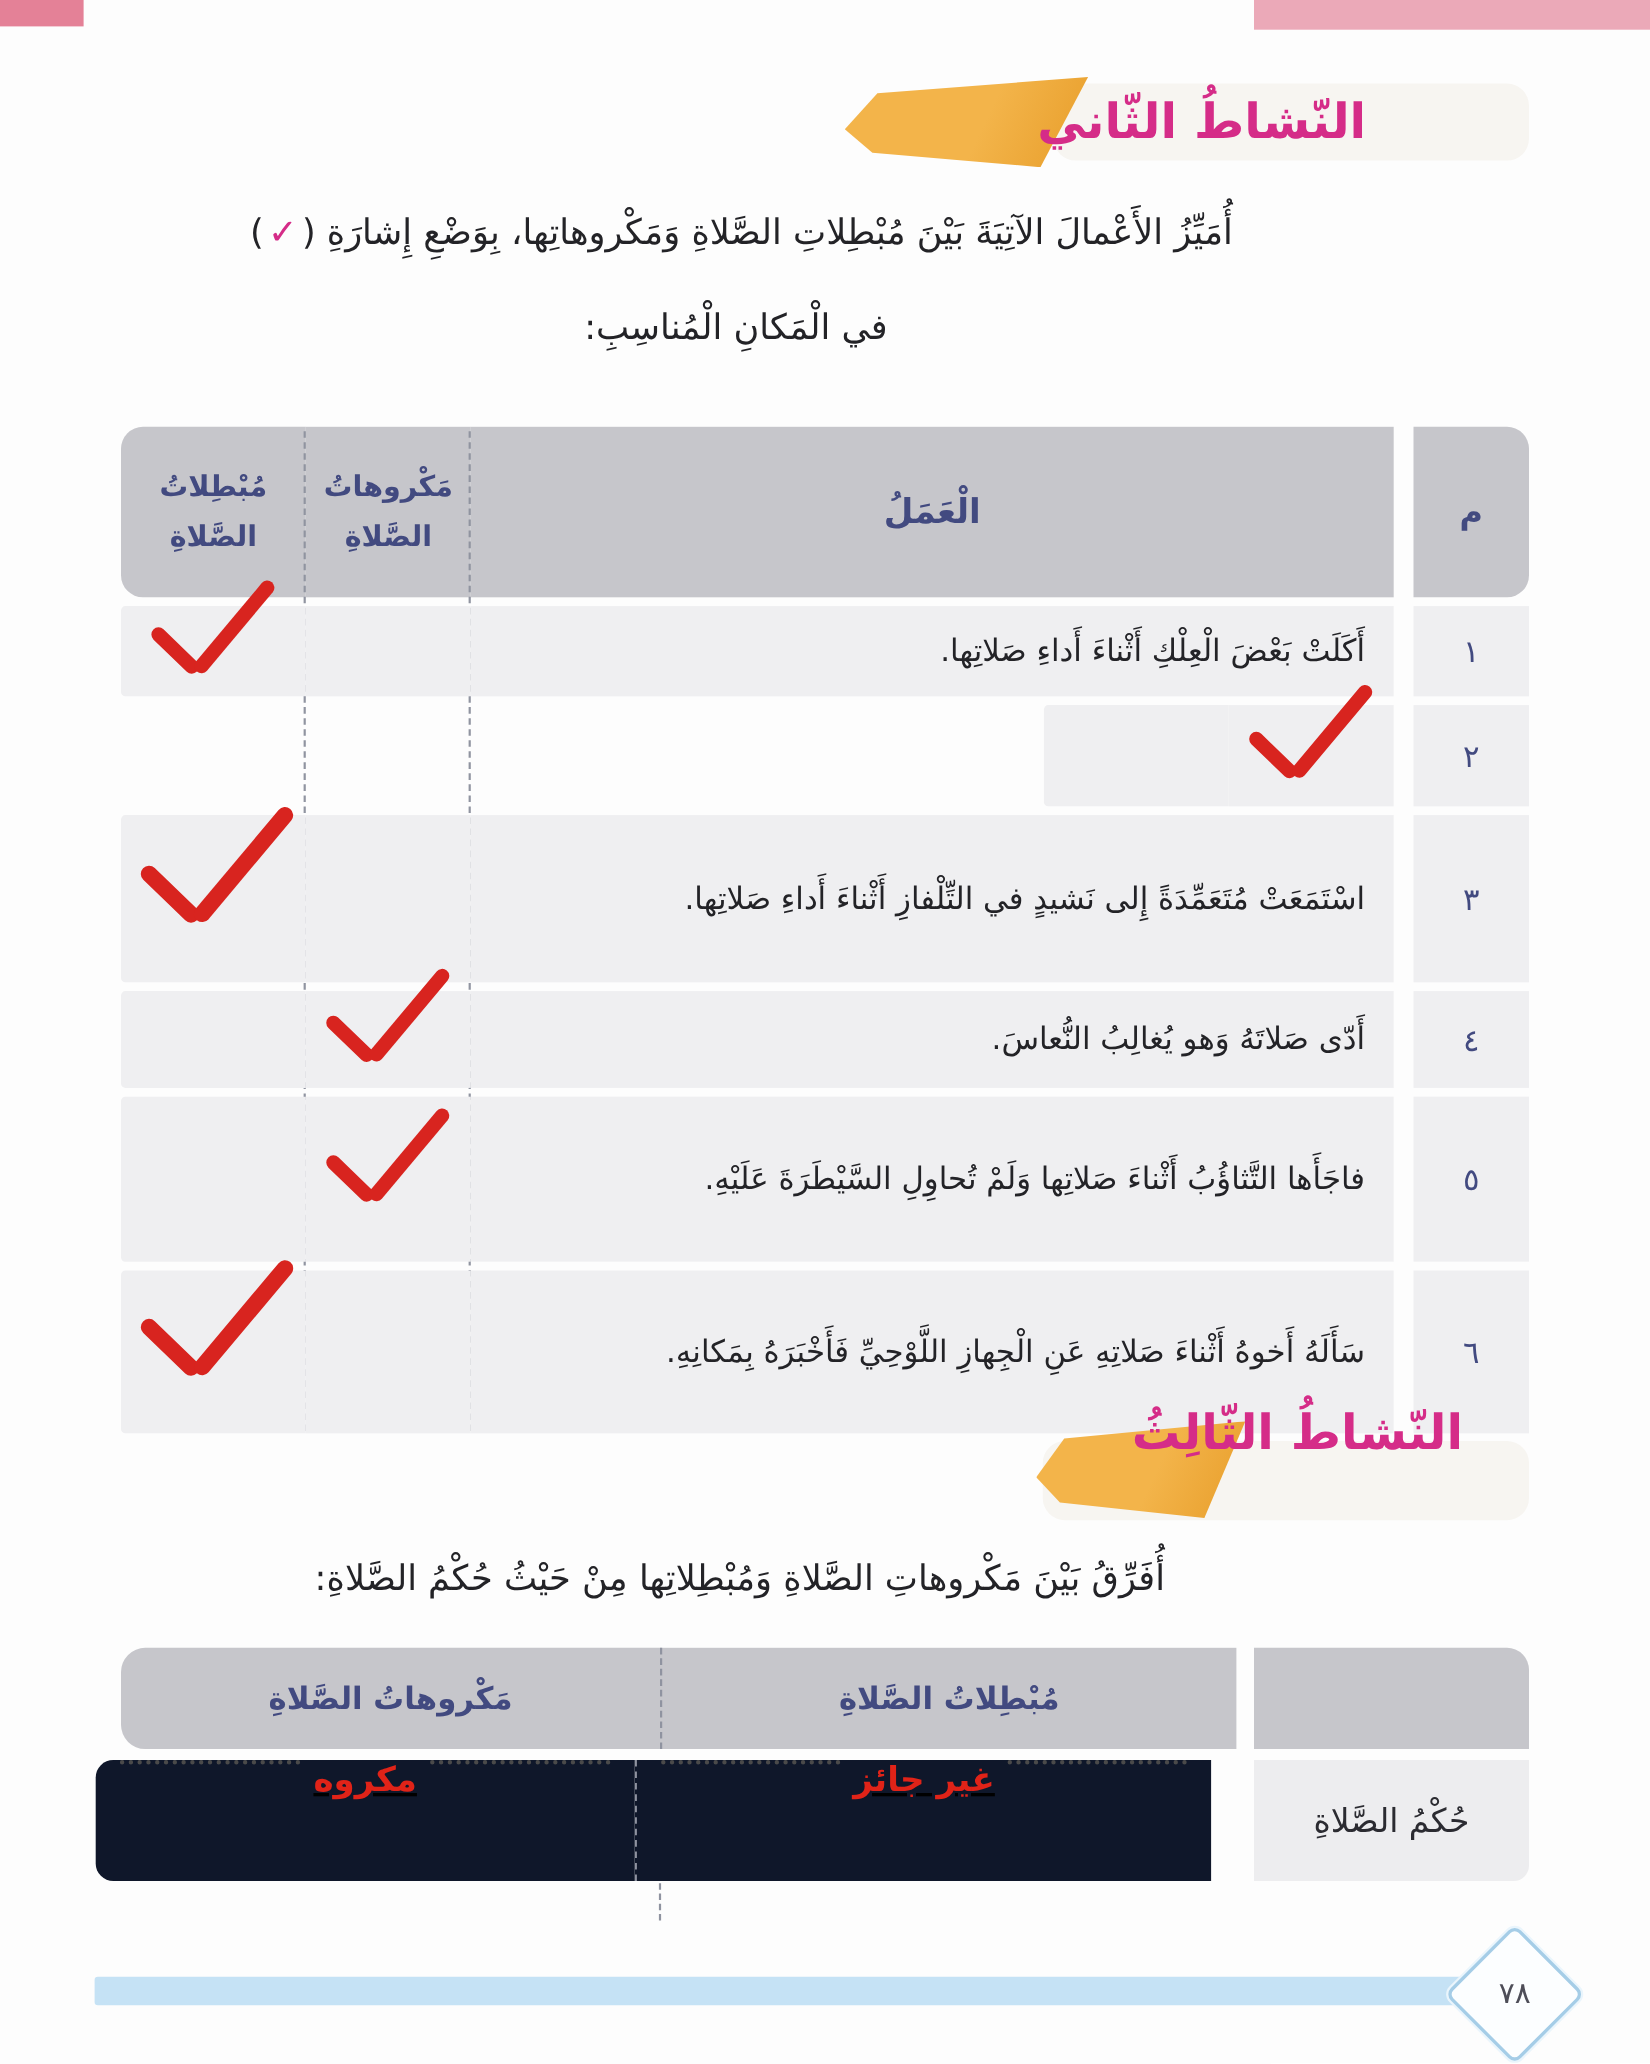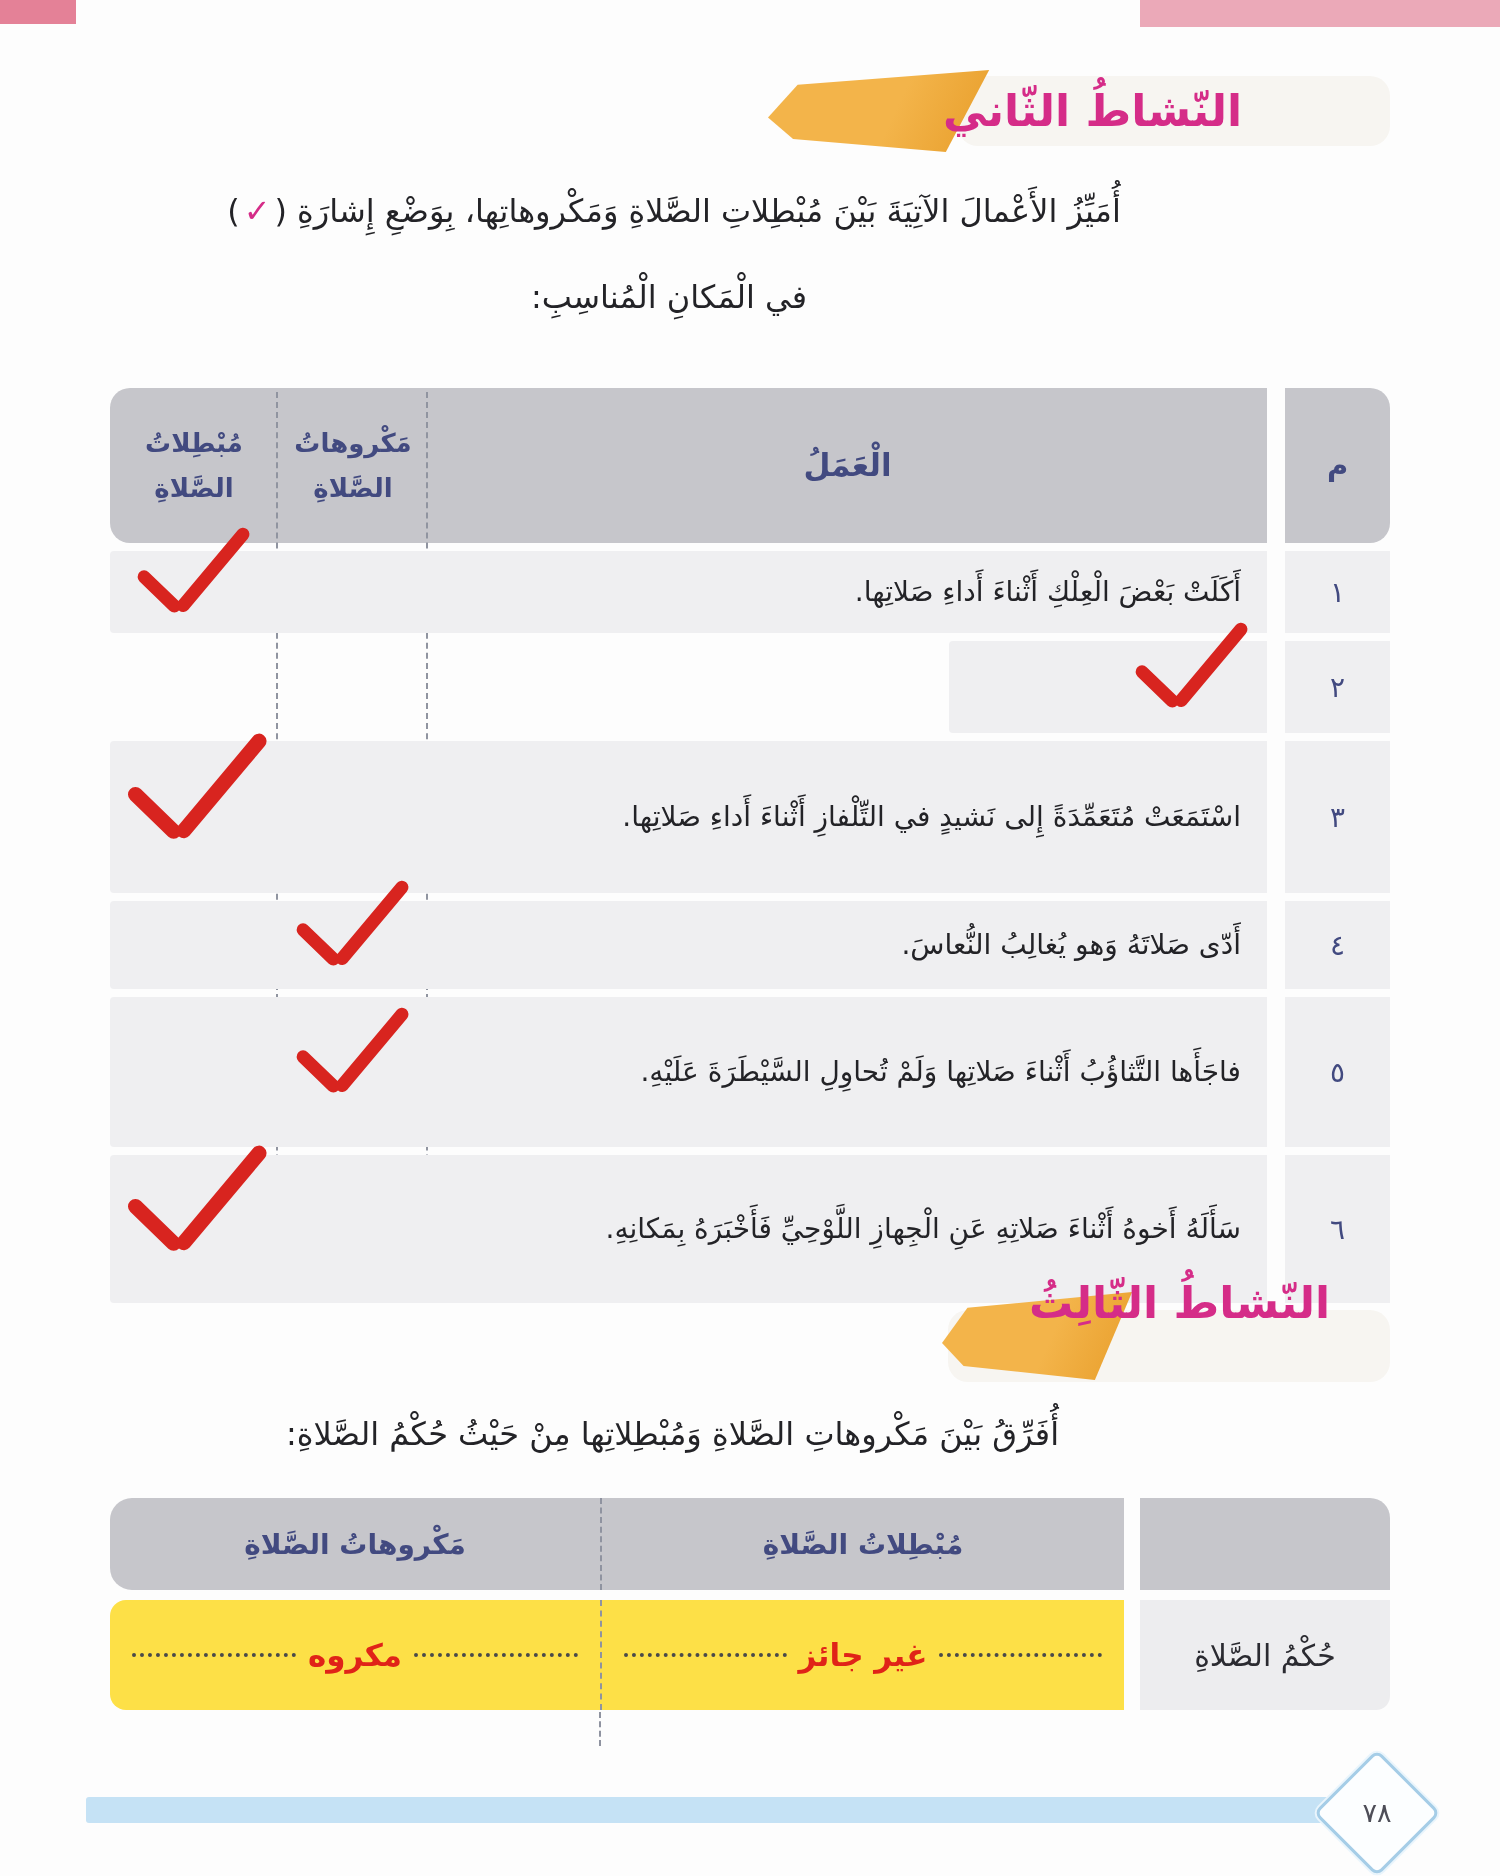--- a/index.html
+++ b/index.html
@@ -90,24 +90,24 @@
   .t2-gap{width:16px;flex-shrink:0;}
   .t2-mub{width:524px;flex-shrink:0;border-left:2px dashed #8f93a0;box-sizing:border-box;}
   .t2-mak{width:490px;flex-shrink:0;}
   .t2-header{height:92px;}
   .t2-header div{background:var(--table-header-bg,#c6c6cb);display:flex;align-items:center;justify-content:center;
     color:var(--header-text,#424a80);font-weight:bold;font-size:28px;}
   .t2-header .t2-gap{background:transparent;}
   .t2-header .t2-mak{border-radius:22px 0 0 22px;}
   .t2-header .t2-hukm{border-radius:0 20px 0 0;}
   .t2-body{height:110px;margin-top:10px;}
-  .t2-body .t2-mub,.t2-body .t2-mak{background:#fde047;display:flex;align-items:center;padding:0 14px;box-sizing:border-box;}
+  .t2-body .t2-mub,.t2-body .t2-mak{background:#0f172a;display:flex;align-items:flex-start;padding:0 14px;box-sizing:border-box;text-decoration:underline;}
   .t2-body .t2-mak{border-radius:16px 0 0 16px;}
   .t2-body .t2-hukm{background:#ededef;display:flex;align-items:center;justify-content:center;
-    font-size:30px;color:#2b2b31;border-radius:0 0 14px 0;}
+    font-size:30px;color:#2b2b31;border-radius:0 0 14px 0;margin-left:23px;}
   .dots{flex:1;height:0;border-bottom:4px dotted #4a4a4a;margin:0 8px;}
   .ans{color:var(--answer-red,#e02318);font-weight:bold;font-size:31px;white-space:nowrap;padding:0 4px;}
   .t2-ext{position:absolute;left:599px;top:1712px;height:34px;width:0;border-left:2px dashed #8f93a0;}
 
   
   .bottom-bar{position:absolute;left:86px;top:1797px;width:1246px;height:26px;
     background:var(--bar-blue,#c5e2f5);border-radius:3px;}
   .diamond{position:absolute;left:1332px;top:1768px;width:84px;height:84px;
     background:#fcfeff;border:3px solid var(--diamond-border,#a5cde7);border-radius:8px;
     transform:rotate(45deg);box-shadow:0 0 0 2px #eaf5fc;}

